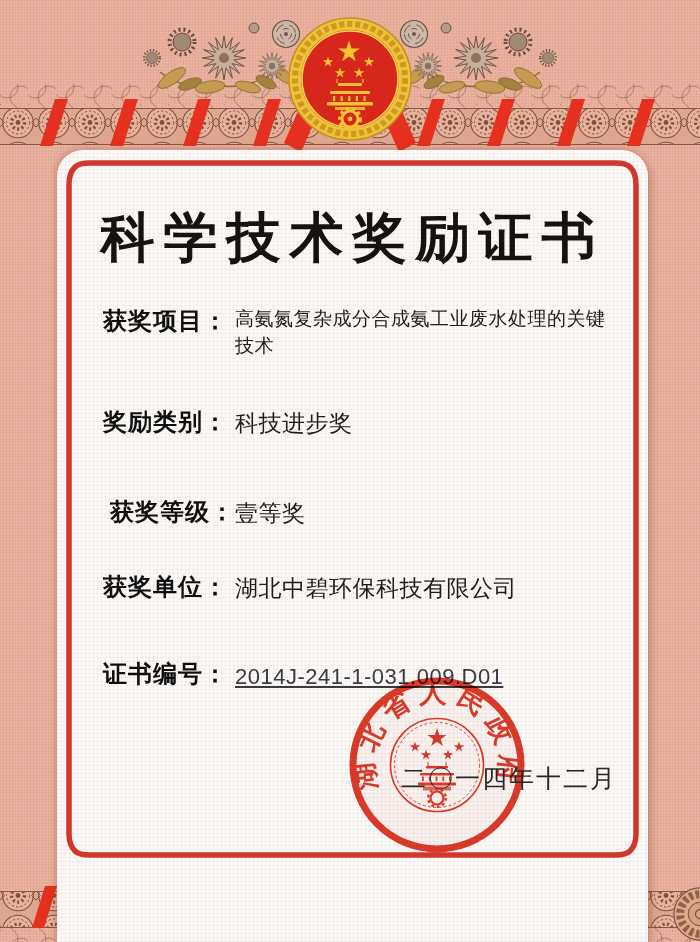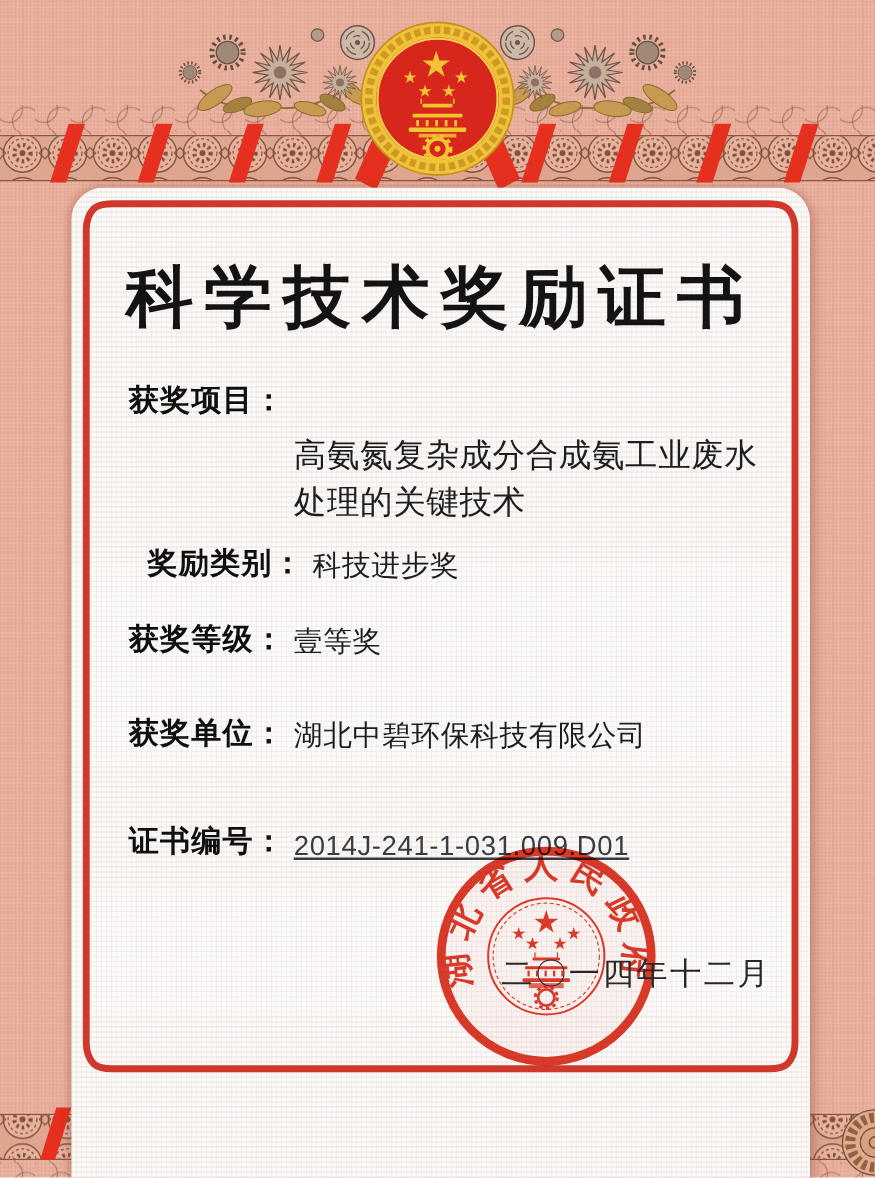--- a/index.html
+++ b/index.html
@@ -31,23 +31,23 @@
     position:absolute;left:0;top:52px;width:100%;margin:0;text-align:center;
     font-family:"Liberation Serif","DejaVu Serif",serif;
     font-size:54px;font-weight:700;color:#151312;letter-spacing:9px;white-space:nowrap;
   }
   .row{position:absolute;left:46px;display:flex;align-items:flex-start;}
   .row .lbl{
     width:132px;flex:0 0 132px;font-size:24px;font-weight:700;color:#0f0f0f;
     letter-spacing:1px;line-height:1.3;
   }
   .row .val{font-size:23px;color:#1d1d1d;line-height:1.42;padding-top:1px;letter-spacing:.5px;}
-  .row1{top:155px;justify-content:space-between;} .row1 .val{width:378px;font-size:26px;margin-top:40px;}
-  .row2{top:285px;margin-left:15px;}
-  .row3{top:346px;}
+  .row1{top:155px;justify-content:space-between;} .row1 .val{width:378px;font-size:19px;}
+  .row2{top:256px;}
+  .row3{top:346px;text-align:right;}
   .row4{top:421px;}
   .row5{top:508px;}
   .row5 .val{font-family:"Liberation Sans","DejaVu Sans",sans-serif;font-size:22px;color:#3a3a42;letter-spacing:.5px;padding-top:3px;text-decoration:underline;}
 
   .seal{
     position:absolute;left:280px;top:515px;width:200px;height:200px;
     mix-blend-mode:multiply;opacity:.94;
   }
   .issue-date{
     position:absolute;left:296px;top:612px;width:250px;

